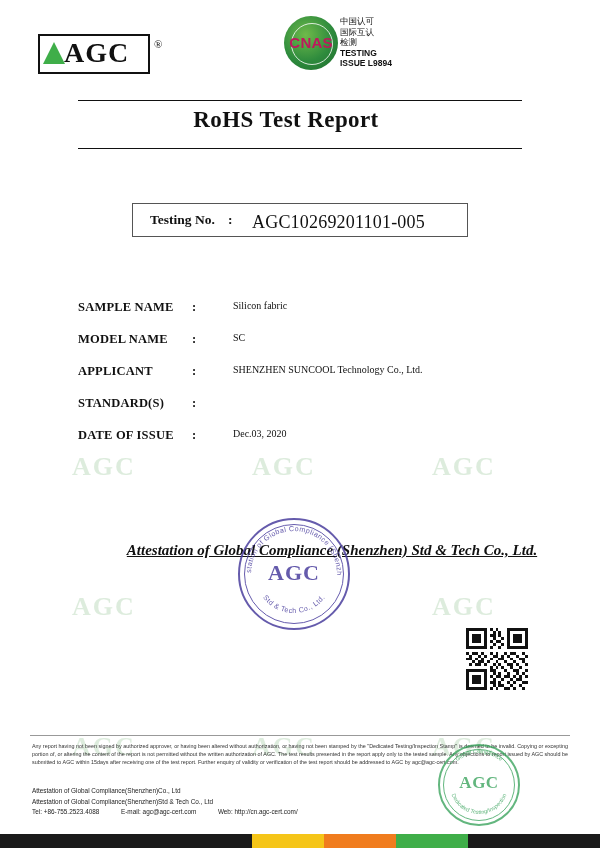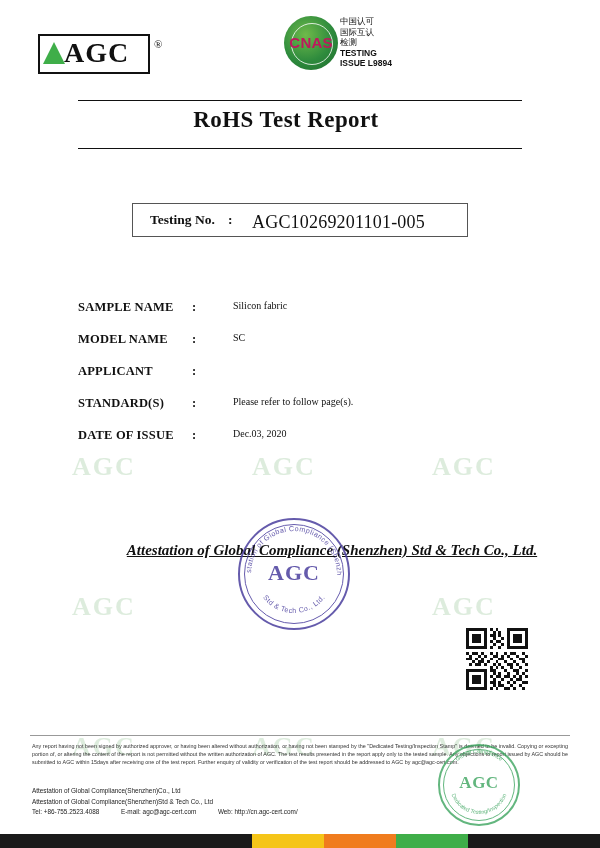--- a/index.html
+++ b/index.html
@@ -491,25 +491,25 @@
         <div class="field-value">Silicon fabric</div>
       </div>
       <div class="field-row">
         <div class="field-label">MODEL NAME</div>
         <div class="field-colon">:</div>
         <div class="field-value">SC</div>
       </div>
       <div class="field-row">
         <div class="field-label">APPLICANT</div>
         <div class="field-colon">:</div>
+        <div class="field-value">SHENZHEN  SUNCOOL  Technology Co., Ltd.</div>
       </div>
       <div class="field-row">
         <div class="field-label">STANDARD(S)</div>
         <div class="field-colon">:</div>
-        <div class="field-value">Please refer to follow page(s).</div>
       </div>
       <div class="field-row">
         <div class="field-label">DATE OF ISSUE</div>
         <div class="field-colon">:</div>
         <div class="field-value">Dec.03, 2020</div>
       </div>
     </div>
 
   <div class="attestation">Attestation of Global Compliance (Shenzhen) Std &amp; Tech Co., Ltd.</div>
 

